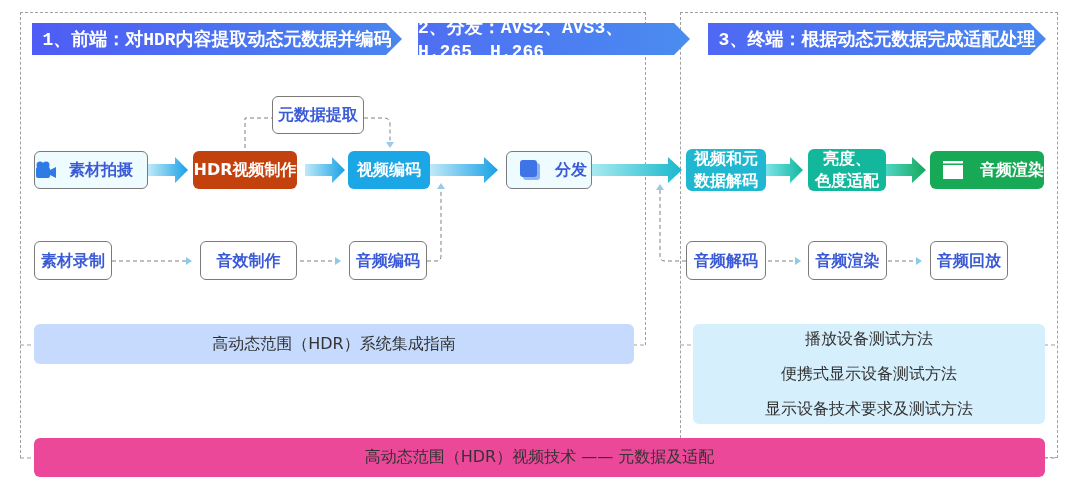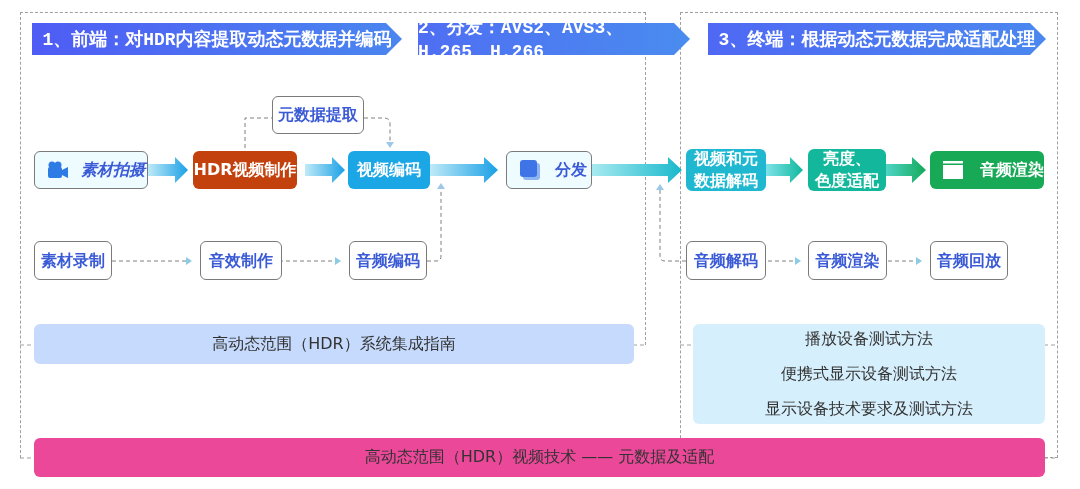--- a/index.html
+++ b/index.html
@@ -68,21 +68,21 @@
   <path d="M768 261 H795" stroke="#808080" stroke-dasharray="4 3" fill="none"></path>
   <path d="M795 257 L801 261 L795 265 Z" fill="#8ccbe6"></path>
   <path d="M888 261 H916" stroke="#808080" stroke-dasharray="4 3" fill="none"></path>
   <path d="M916 257 L922 261 L916 265 Z" fill="#8ccbe6"></path>
 </svg>
 
 <div class="banner" style="left:32px;top:23px;width:370px;background:linear-gradient(90deg,#4f5cf5,#4a86ef);">1、前端：对HDR内容提取动态元数据并编码</div>
 <div class="banner" style="left:418px;top:23px;width:272px;background:linear-gradient(90deg,#4f6ef3,#4a8cef);">2、分发：AVS2、AVS3、H.265、H.266</div>
 <div class="banner" style="left:708px;top:23px;width:338px;background:linear-gradient(90deg,#4f68f4,#4a88ef);">3、终端：根据动态元数据完成适配处理</div>
 
-<div class="node outline-light" style="left:34px;top:151px;width:114px;height:38px;justify-content:flex-start;padding-left:12px;font-style:italic;">
+<div class="node outline-light" style="left:34px;top:151px;width:114px;height:38px;justify-content:flex-start;">
   <svg width="22" height="18" viewBox="0 0 22 18" style="margin-right:12px;">
     <circle cx="5" cy="4" r="3.5" fill="#2f7be6"></circle>
       <circle cx="11" cy="4" r="3.5" fill="#2f7be6"></circle>
     <rect x="1" y="6" width="14" height="11" rx="2" fill="#2f7be6"></rect>
       <path d="M15 9 L21 6 V17 L15 14 Z" fill="#2f7be6"></path>
   </svg>
   <span>素材拍摄</span>
 </div>
 <div class="node solid" style="left:193px;top:151px;width:104px;height:38px;background:#c2410c;">HDR视频制作</div>
 <div class="node outline" style="left:272px;top:96px;width:92px;height:38px;">元数据提取</div>
@@ -100,21 +100,21 @@
 色度适配</div>
 <div class="node solid" style="left:930px;top:151px;width:114px;height:38px;background:#18a957;justify-content:flex-start;padding-left:12px;">
   <svg width="22" height="20" viewBox="0 0 22 20" style="margin-right:16px;">
     <rect x="1" y="5" width="20" height="14" fill="#ffffff"></rect>
     <path d="M1 1 H21 V3.5 H1 Z" fill="#ffffff"></path>
   </svg>
   <span>音频渲染</span>
 </div>
 
 <div class="node outline" style="left:34px;top:241px;width:78px;height:39px;">素材录制</div>
-<div class="node outline" style="left:200px;top:241px;width:82px;height:39px;">音效制作</div>
+<div class="node outline" style="left:200px;top:241px;width:97px;height:39px;">音效制作</div>
 <div class="node outline" style="left:349px;top:241px;width:78px;height:39px;">音频编码</div>
 <div class="node outline" style="left:686px;top:241px;width:80px;height:39px;">音频解码</div>
 <div class="node outline" style="left:808px;top:241px;width:79px;height:39px;">音频渲染</div>
 <div class="node outline" style="left:930px;top:241px;width:78px;height:39px;">音频回放</div>
 
 <div class="panel" style="left:34px;top:324px;width:600px;height:40px;background:#c5dafc;">
   <span>高动态范围（HDR）系统集成指南</span>
 </div>
 <div class="panel" style="left:693px;top:324px;width:352px;height:100px;background:#d6effc;gap:14px;">
   <span>播放设备测试方法</span>

